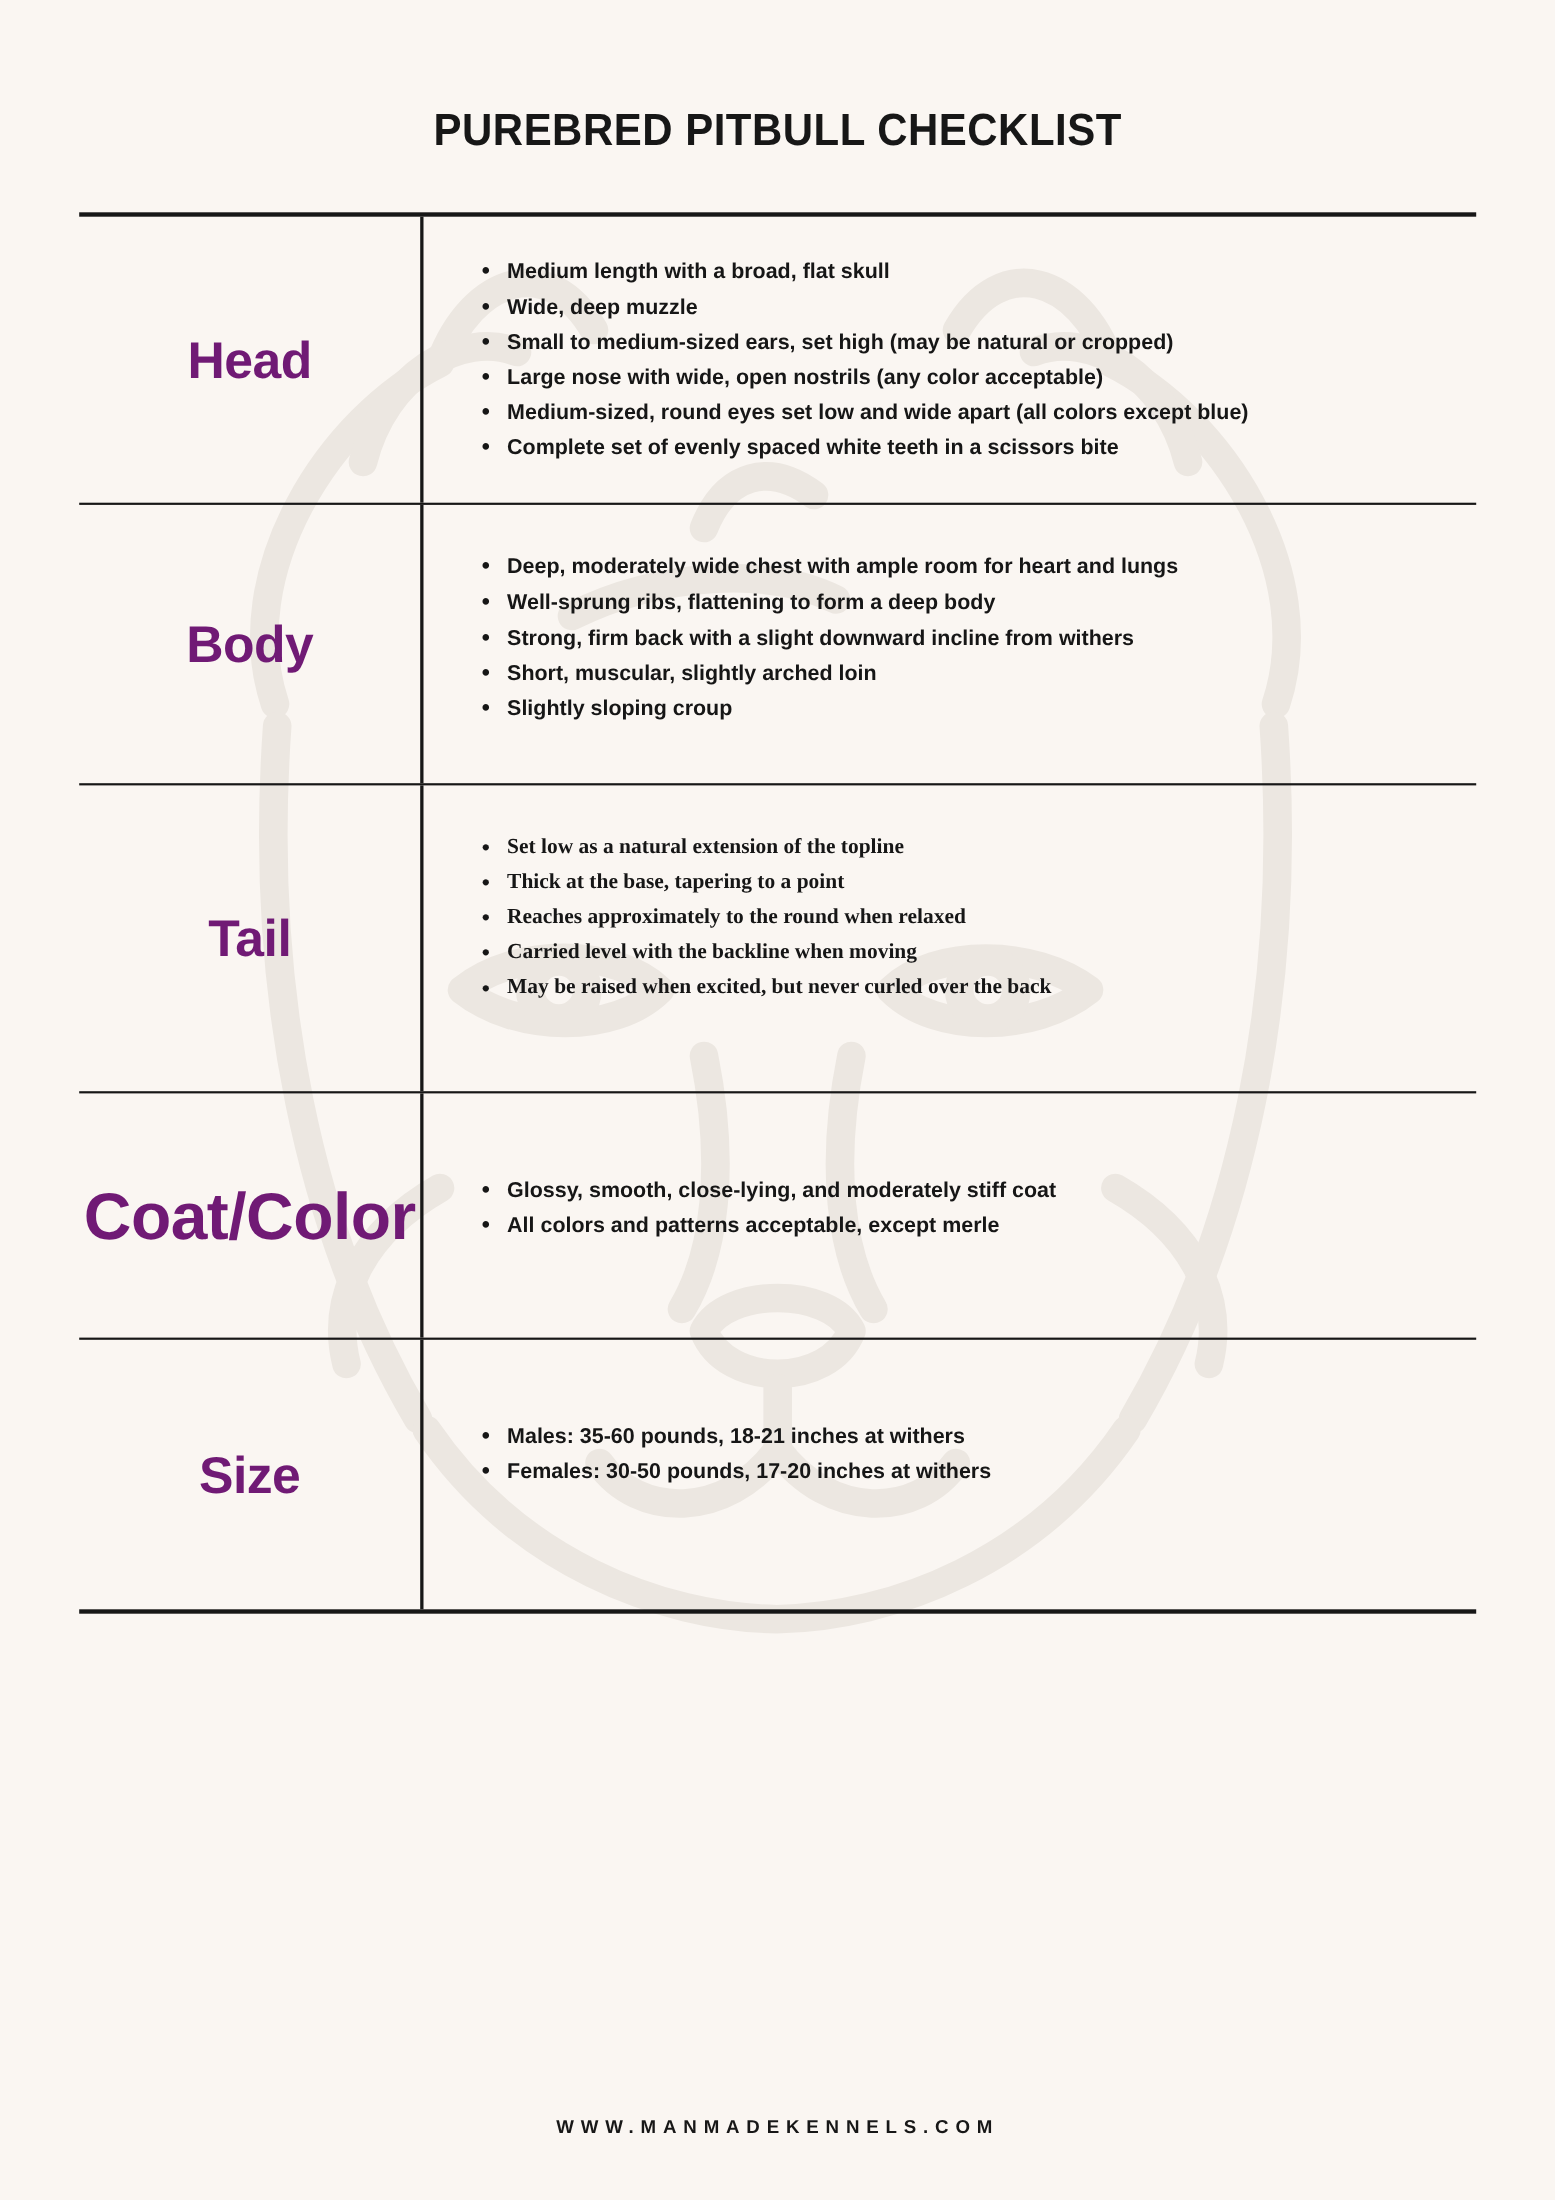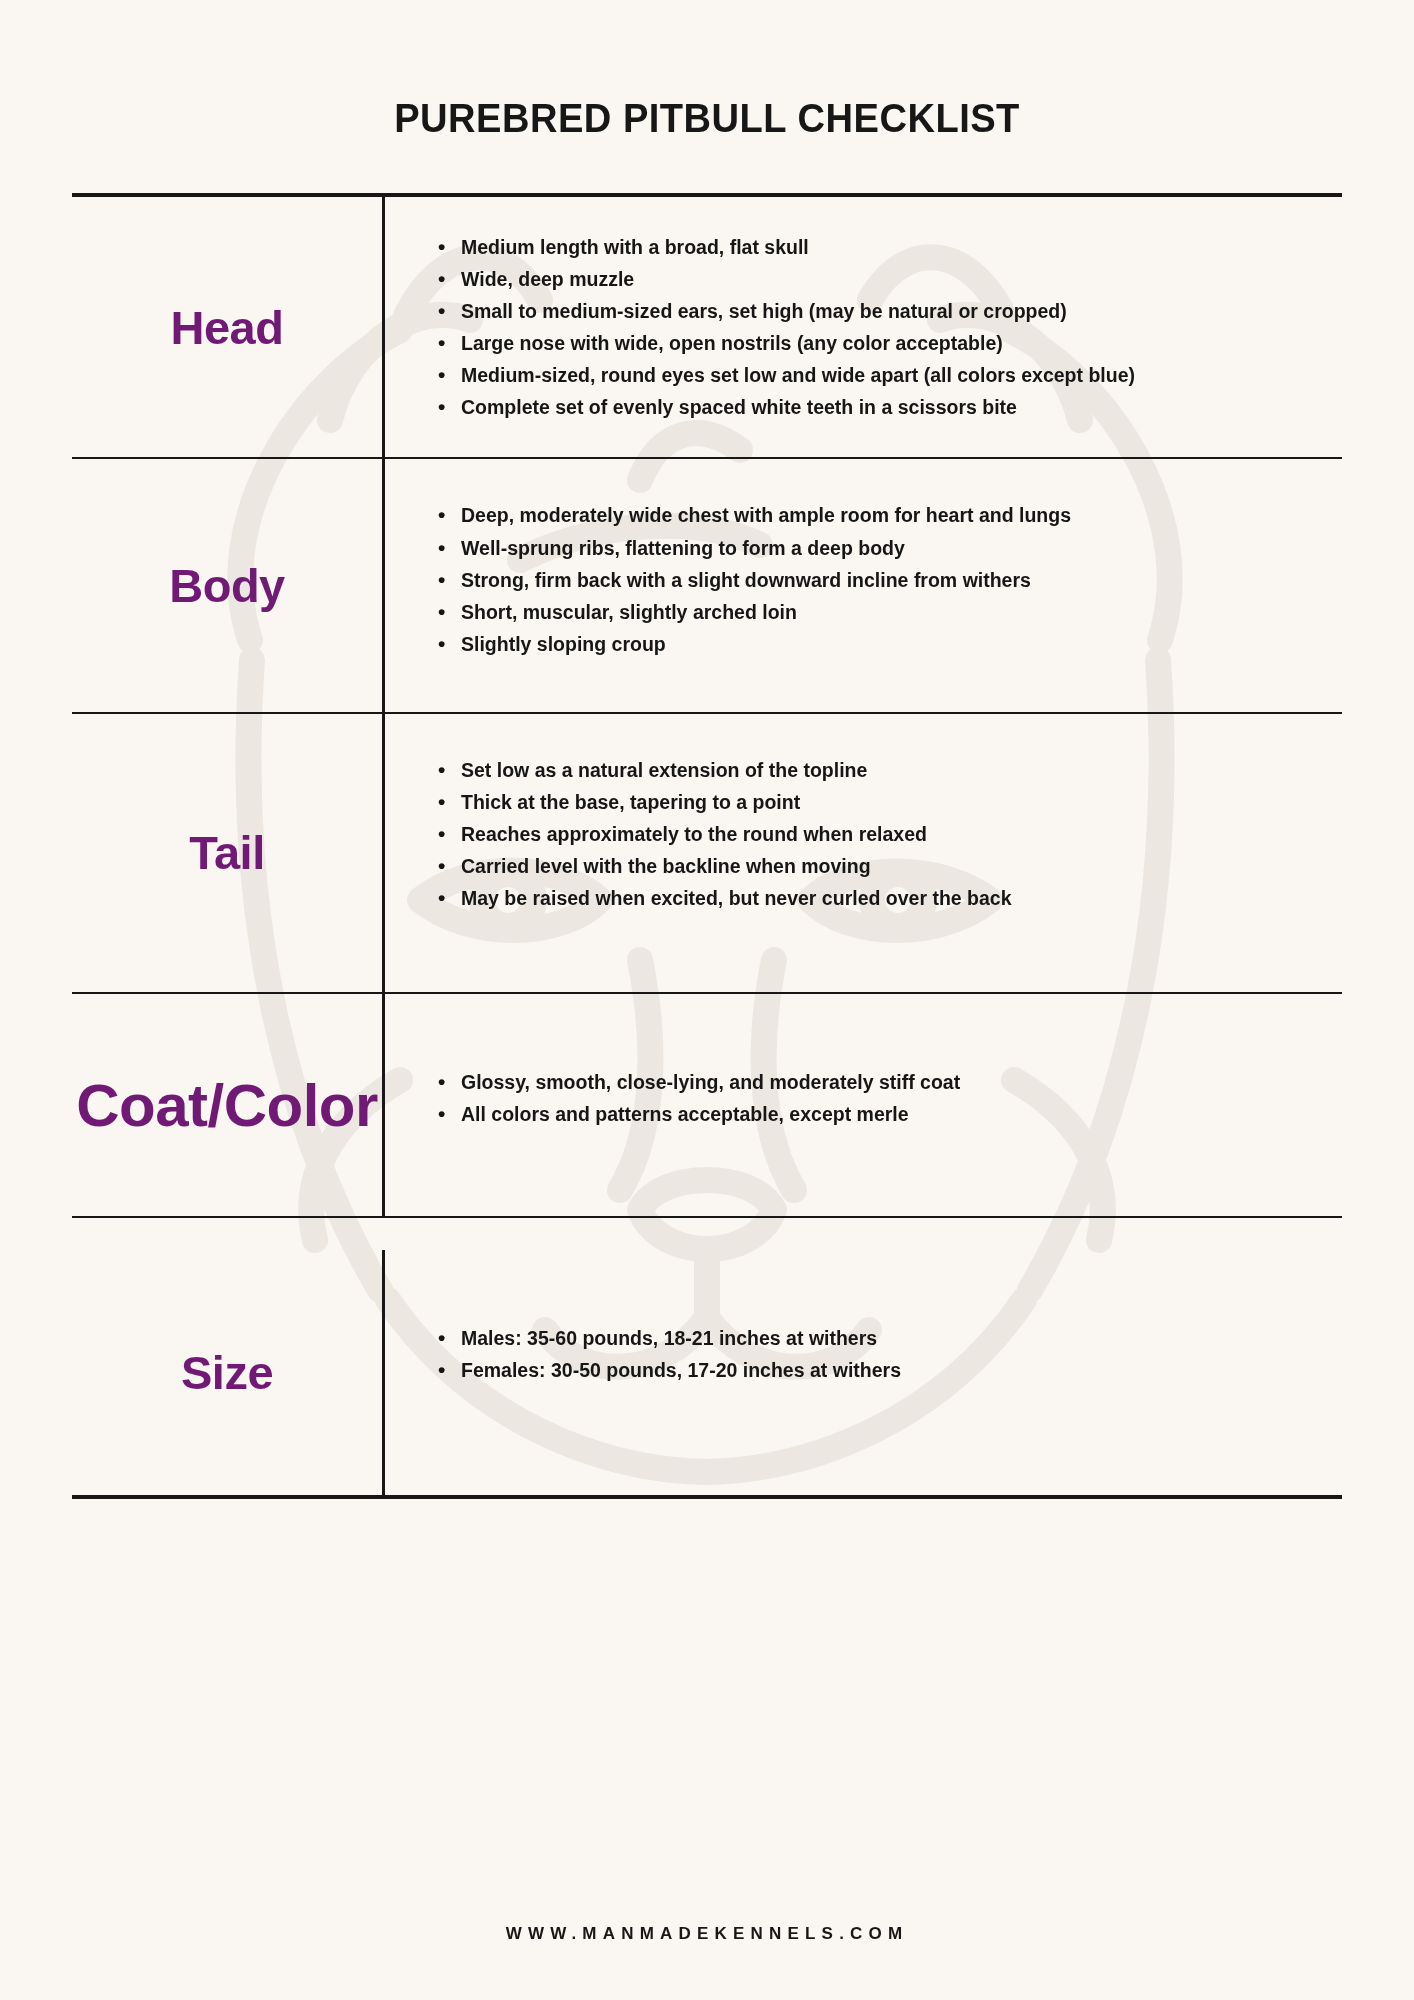--- a/index.html
+++ b/index.html
@@ -56,21 +56,21 @@
     border-bottom: 4px solid #171717;
     width: 1270px;
     box-sizing: border-box;
   }
 
   .row {
     display: flex;
     align-items: stretch;
     border-bottom: 2px solid #171717;
   }
-  .row:last-child { border-bottom: none; margin-top: 32px; }
+  .row:last-child { border-bottom: none; }
 
   .cat-cell {
     width: 310px;
     flex: 0 0 310px;
     display: flex;
     align-items: center;
     justify-content: center;
     box-sizing: border-box;
     padding: 0 6px;
   }
@@ -117,21 +117,21 @@
     left: -21px;
     top: -1px;
     font-size: 21px;
     line-height: 1.44;
     color: #161616;
   }
 
   
   .row-head   .items-cell { padding-top: 36px; padding-bottom: 36px; }
   .row-body   .items-cell { padding-top: 42px; padding-bottom: 54px; }
-  .row-tail   .items-cell { padding-top: 42px; padding-bottom: 80px; }
+  .row-tail   .items-cell { padding-top: 42px; padding-bottom: 80px; font-family: Liberation Serif, serif; }
   .row-coat   .items-cell { padding-top: 74px; padding-bottom: 88px; }
   .row-size   .items-cell { padding-top: 74px; padding-bottom: 110px; }
 
   
   .footer {
     position: absolute;
     left: 0;
     bottom: 0;
     width: 1414px;
     text-align: center;

